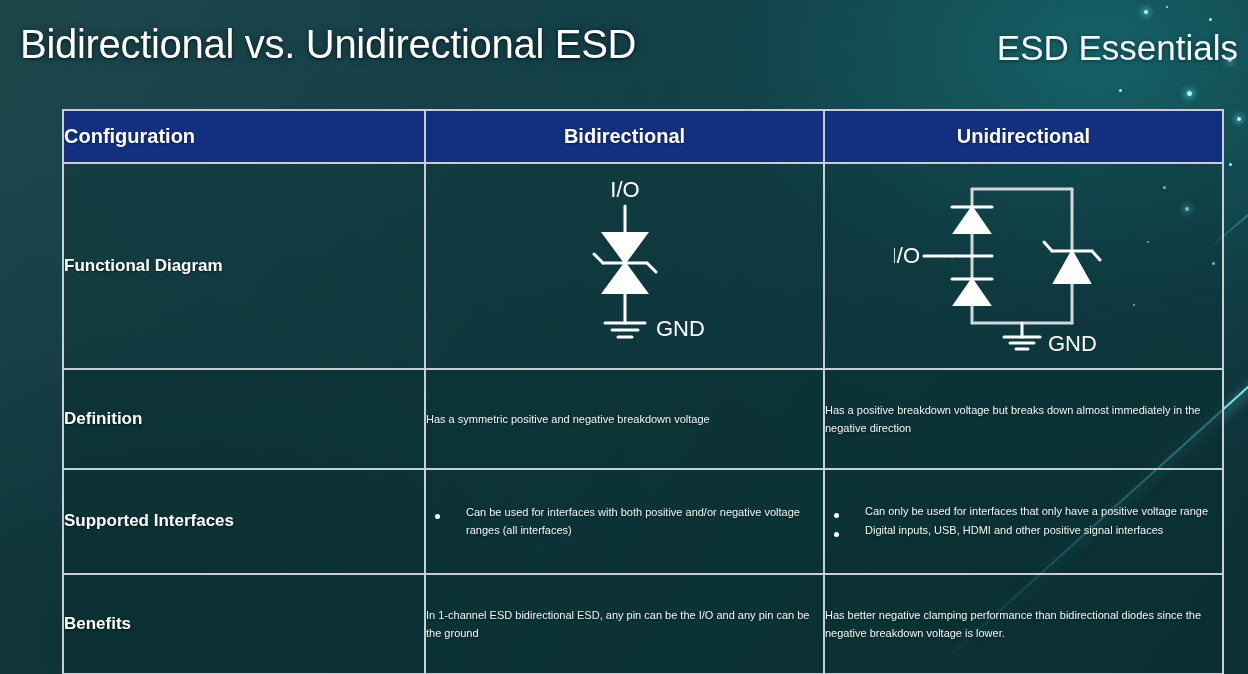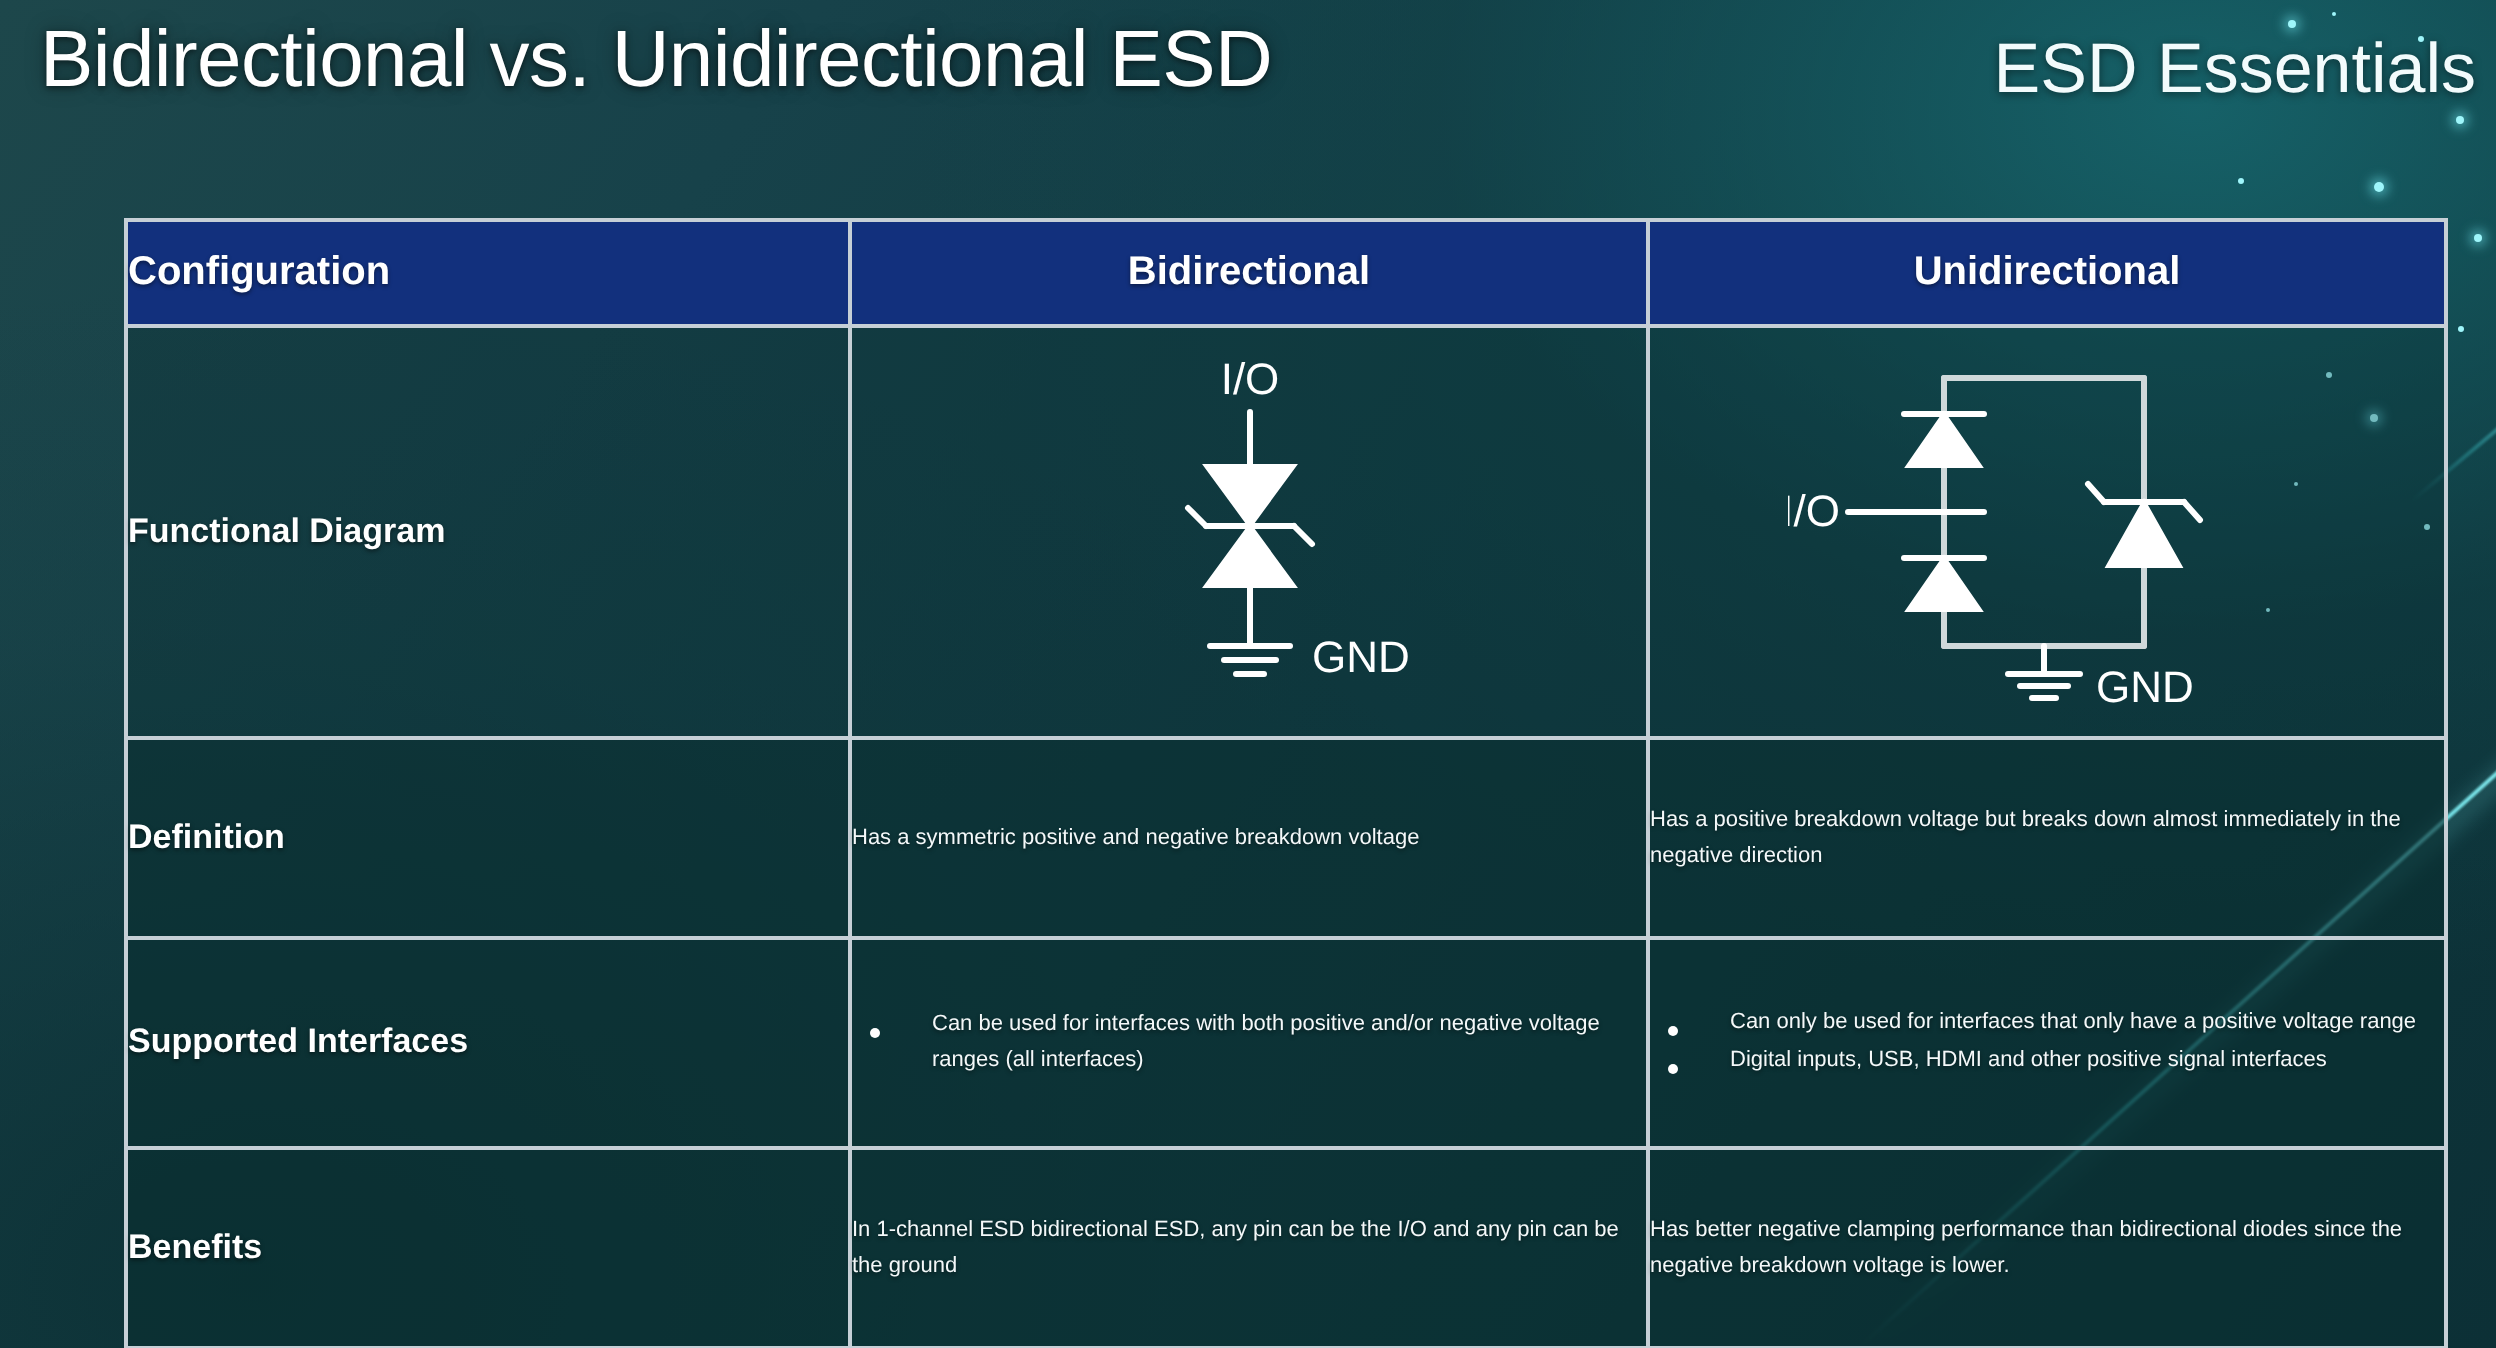--- a/index.html
+++ b/index.html
@@ -56,31 +56,31 @@
   }
   .dot.big { box-shadow: 0 0 6px 2px rgba(120,240,250,0.55); }
 
   
   #title-bar {
     position: absolute;
     left: 0; top: 0; width: 1248px; height: 86px;
   }
   #page-title {
     position: absolute;
-    left: 20px; top: 8px;
+    left: 20px; top: 22px;
     font-size: 40px;
     font-weight: 400;
     color: #ffffff;
     letter-spacing: -0.3px;
     text-shadow: 0 1px 3px rgba(0,0,0,.55), 0 0 10px rgba(0,0,0,.35);
     white-space: nowrap;
   }
   #deck-label {
     position: absolute;
-    right: 10px; top: 15px;
+    right: 10px; top: 28px;
     font-size: 35px;
     font-weight: 400;
     color: #f2fbfc;
     text-shadow: 0 1px 4px rgba(0,0,0,.5);
     white-space: nowrap;
   }
 
   
   #comparison-table {
     position: absolute;

